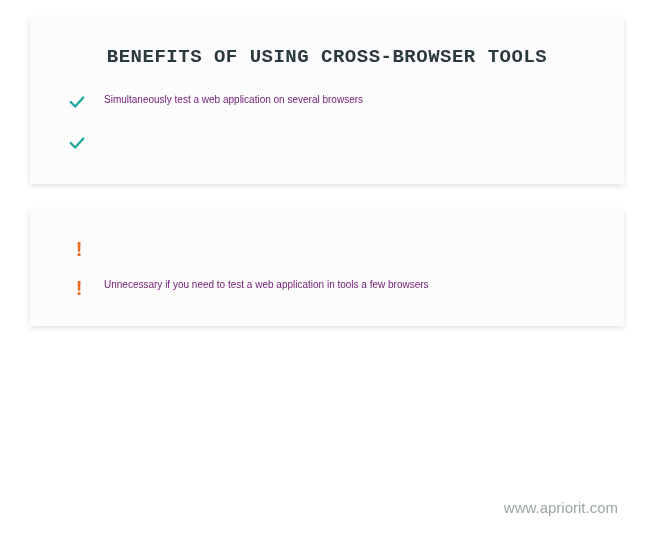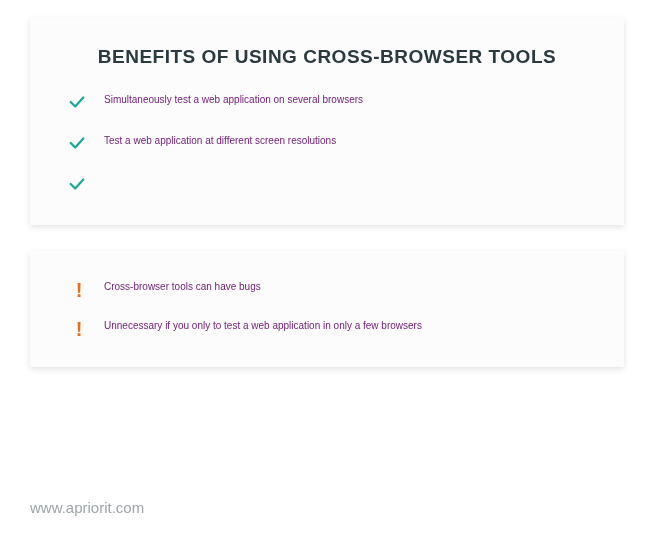--- a/index.html
+++ b/index.html
@@ -23,20 +23,21 @@
       margin-bottom: 26px;
     }
     .card-title {
       font-size: 19px;
       font-weight: 700;
       letter-spacing: 0.5px;
       color: #2b3a3f;
       text-align: center;
       margin-bottom: 24px;
       font-stretch: condensed;
+      font-family: Liberation Mono, monospace;
     }
     .item {
       display: flex;
       align-items: flex-start;
       margin-bottom: 18px;
     }
     .item:last-child {
       margin-bottom: 0;
     }
     .icon-wrap {
@@ -44,21 +45,21 @@
       flex-shrink: 0;
       margin-right: 14px;
       margin-top: 1px;
     }
     .item-text {
       font-size: 10px;
       color: #701a75;
       line-height: 1.5;
     }
     .footer {
-      text-align: left;
+      text-align: right;
       color: #9da5a8;
       font-size: 15px;
       padding-right: 6px;
       margin-top: auto;
       padding-bottom: 8px;
     }
     .check-svg {
       stroke: #1ba89c;
       stroke-width: 2.5;
       fill: none;
@@ -85,35 +86,26 @@
         </svg>
     </div>
     <div class="item-text">Simultaneously test a web application on several browsers</div>
   </div>
   <div class="item">
     <div class="icon-wrap">
       <svg class="check-svg" viewBox="0 0 20 20" width="18" height="18">
           <polyline points="3,10 8,15 17,5"></polyline>
         </svg>
     </div>
-    <div class="item-text">Test a web application at different screen resolutions</div>
-  </div>
-  <div class="item">
-    <div class="icon-wrap">
-      <svg class="check-svg" viewBox="0 0 20 20" width="18" height="18">
-          <polyline points="3,10 8,15 17,5"></polyline>
-        </svg>
-    </div>
   </div>
 </div>
 
 <div class="card">
   <div class="item">
     <div class="icon-wrap exclaim">!</div>
-    <div class="item-text">Cross-browser tools can have bugs</div>
   </div>
   <div class="item">
     <div class="icon-wrap exclaim">!</div>
-    <div class="item-text">Unnecessary if you only to test a web application in only a few browsers</div>
+    <div class="item-text">Unnecessary if you need to test a web application in tools a few browsers</div>
   </div>
 </div>
 
 <div class="footer">www.apriorit.com</div>
 
 </body></html>

